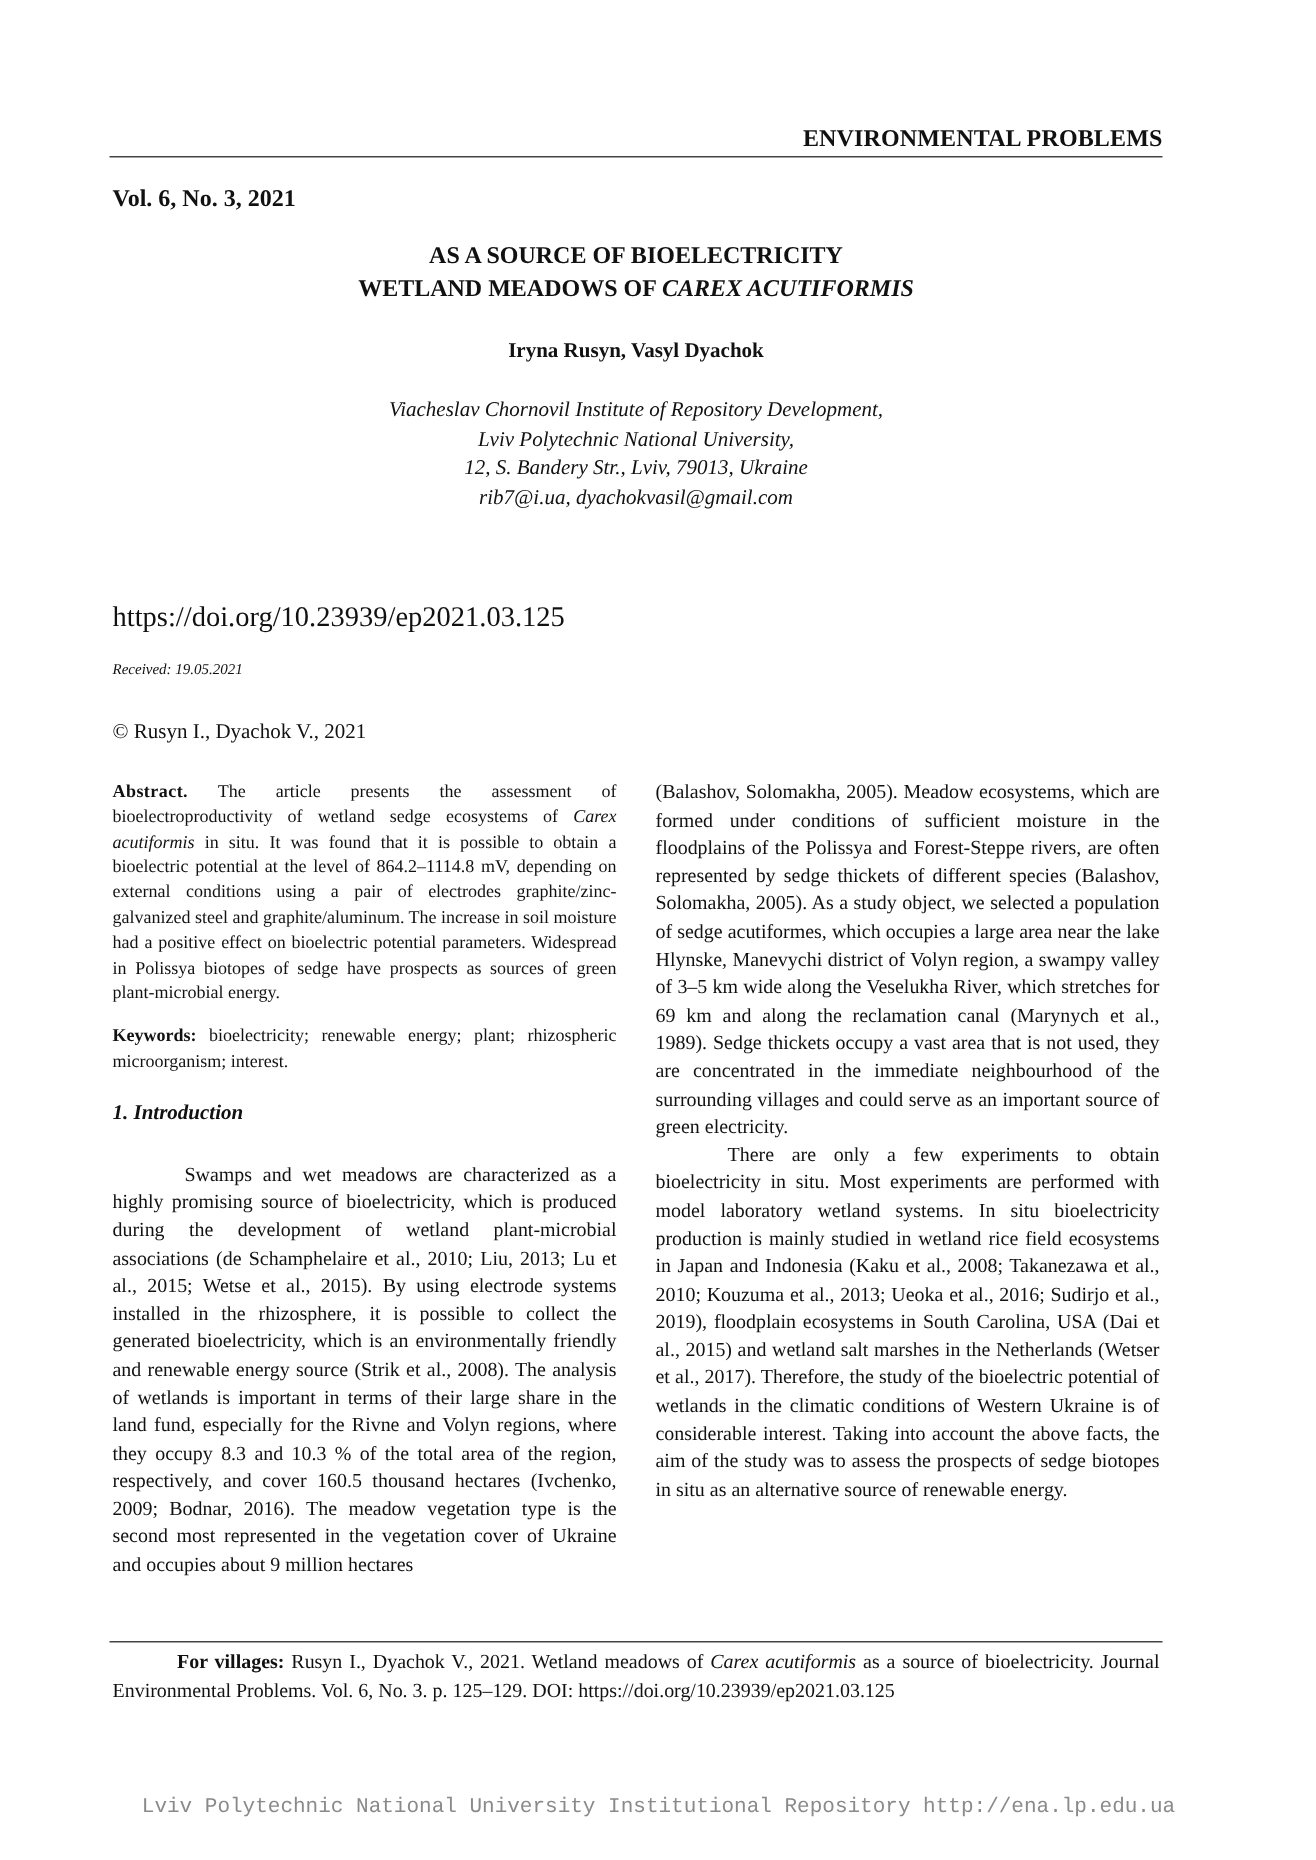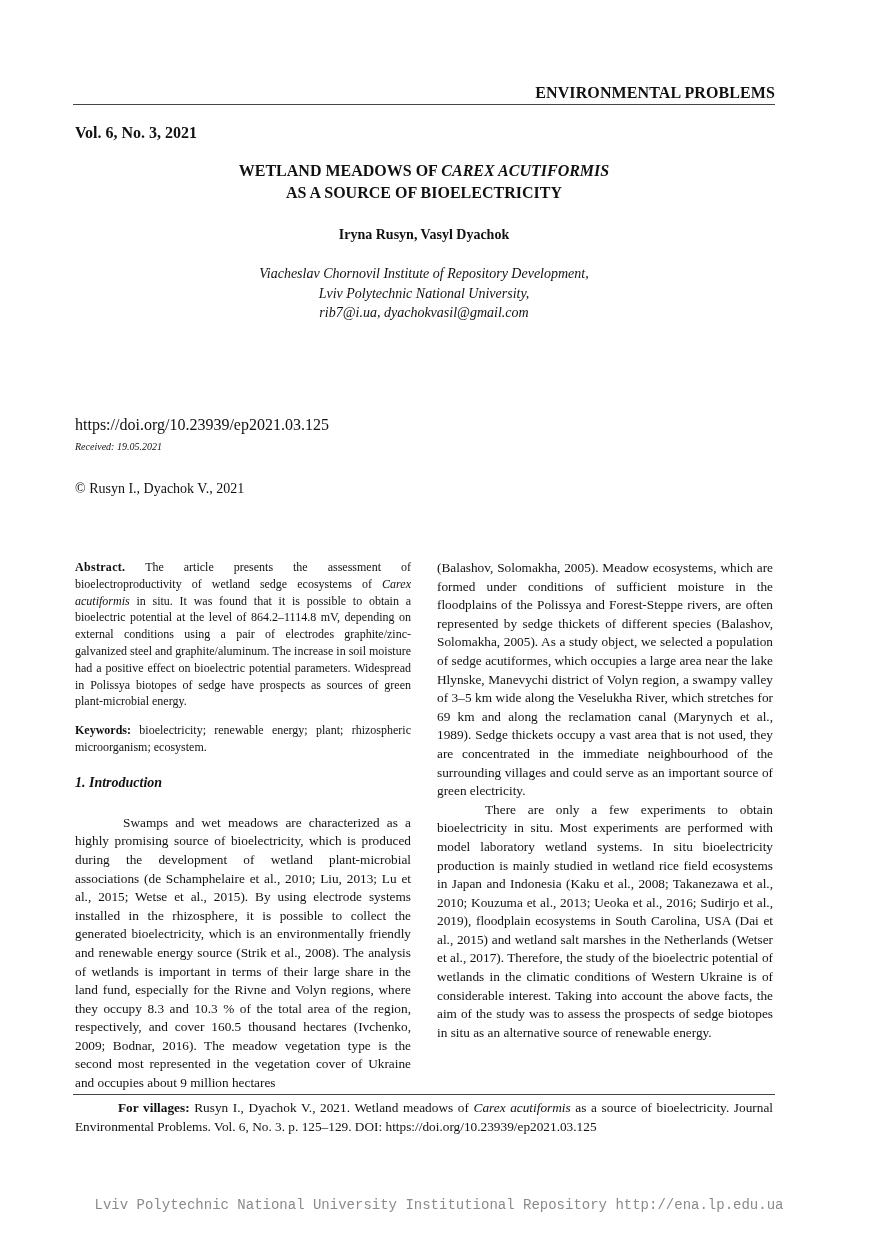--- a/index.html
+++ b/index.html
@@ -67,40 +67,39 @@
       width: 702px;
       text-align: center;
       font-style: italic;
       font-size: 14px;
       line-height: 19.5px;
     }
     .affiliation div { white-space: nowrap; }
     .doi {
       position: absolute;
       left: 75px;
-      top: 416px;
-      font-size: 16px;
+      top: 401px;
+      font-size: 19px;
     }
     .received {
       position: absolute;
       left: 75px;
       top: 441px;
       font-size: 10px;
       font-style: italic;
     }
     .copyright {
       position: absolute;
       left: 75px;
       top: 481px;
       font-size: 14px;
     }
     .col {
       position: absolute;
       text-align: justify;
-      margin-top: 40px;
     }
     .col-left {
       left: 75px;
       top: 519px;
       width: 336px;
     }
     .col-right {
       left: 437px;
       top: 519px;
       width: 336px;
@@ -165,40 +164,41 @@
   </style>
 </head>
 <body>
 
 <div class="journal-header">ENVIRONMENTAL PROBLEMS</div>
 <div class="header-rule"></div>
 
 <div class="volume">Vol. 6, No. 3, 2021</div>
 
 <div class="title">
+  <div>AS A SOURCE OF BIOELECTRICITY</div>
   <div><span>WETLAND MEADOWS OF </span><i>CAREX ACUTIFORMIS</i></div>
-  <div>AS A SOURCE OF BIOELECTRICITY</div>
 </div>
 
 <div class="authors">Iryna Rusyn, Vasyl Dyachok</div>
 
 <div class="affiliation">
   <div>Viacheslav Chornovil Institute of Repository Development,</div>
   <div>Lviv Polytechnic National University,</div>
+  <div>12, S. Bandery Str., Lviv, 79013, Ukraine</div>
   <div>rib7@i.ua, dyachokvasil@gmail.com</div>
 </div>
 
 <div class="doi">https://doi.org/10.23939/ep2021.03.125</div>
 <div class="received">Received: 19.05.2021</div>
 <div class="copyright">© Rusyn I., Dyachok V., 2021</div>
 
 <div class="col col-left">
   <p class="abstract"><b>Abstract.</b><span> The article presents the assessment of bioelectroproductivity of wetland sedge ecosystems of </span><i>Carex acutiformis</i><span> in situ. It was found that it is possible to obtain a bioelectric potential at the level of 864.2–1114.8 mV, depending on external conditions using a pair of electrodes graphite/zinc-galvanized steel and graphite/aluminum. The increase in soil moisture had a positive effect on bioelectric potential parameters. Widespread in Polissya biotopes of sedge have prospects as sources of green plant-microbial energy.</span></p>
 
-  <p class="keywords"><b>Keywords:</b><span> bioelectricity; renewable energy; plant; rhizospheric microorganism; ecosystem.</span></p>
+  <p class="keywords"><b>Keywords:</b><span> bioelectricity; renewable energy; plant; rhizospheric microorganism; interest.</span></p>
 
   <div class="section-heading">1. Introduction</div>
 
   <p class="body-para indent intro-para">Swamps and wet meadows are characterized as a highly promising source of bioelectricity, which is produced during the development of wetland plant-microbial associations (de Schamphelaire et al., 2010; Liu, 2013; Lu et al., 2015; Wetse et al., 2015). By using electrode systems installed in the rhizosphere, it is possible to collect the generated bioelectricity, which is an environmentally friendly and renewable energy source (Strik et al., 2008). The analysis of wetlands is important in terms of their large share in the land fund, especially for the Rivne and Volyn regions, where they occupy 8.3 and 10.3 % of the total area of the region, respectively, and cover 160.5 thousand hectares (Ivchenko, 2009; Bodnar, 2016). The meadow vegetation type is the second most represented in the vegetation cover of Ukraine and occupies about 9 million hectares</p>
 </div>
 
 <div class="col col-right">
   <p class="body-para right-para">(Balashov, Solomakha, 2005). Meadow ecosystems, which are formed under conditions of sufficient moisture in the floodplains of the Polissya and Forest-Steppe rivers, are often represented by sedge thickets of different species (Balashov, Solomakha, 2005). As a study object, we selected a population of sedge acutiformes, which occupies a large area near the lake Hlynske, Manevychi district of Volyn region, a swampy valley of 3–5 km wide along the Veselukha River, which stretches for 69 km and along the reclamation canal (Marynych et al., 1989). Sedge thickets occupy a vast area that is not used, they are concentrated in the immediate neighbourhood of the surrounding villages and could serve as an important source of green electricity.</p>
   <p class="body-para indent right-para">There are only a few experiments to obtain bioelectricity in situ. Most experiments are performed with model laboratory wetland systems. In situ bioelectricity production is mainly studied in wetland rice field ecosystems in Japan and Indonesia (Kaku et al., 2008; Takanezawa et al., 2010; Kouzuma et al., 2013; Ueoka et al., 2016; Sudirjo et al., 2019), floodplain ecosystems in South Carolina, USA (Dai et al., 2015) and wetland salt marshes in the Netherlands (Wetser et al., 2017). Therefore, the study of the bioelectric potential of wetlands in the climatic conditions of Western Ukraine is of considerable interest. Taking into account the above facts, the aim of the study was to assess the prospects of sedge biotopes in situ as an alternative source of renewable energy.</p>
 </div>

